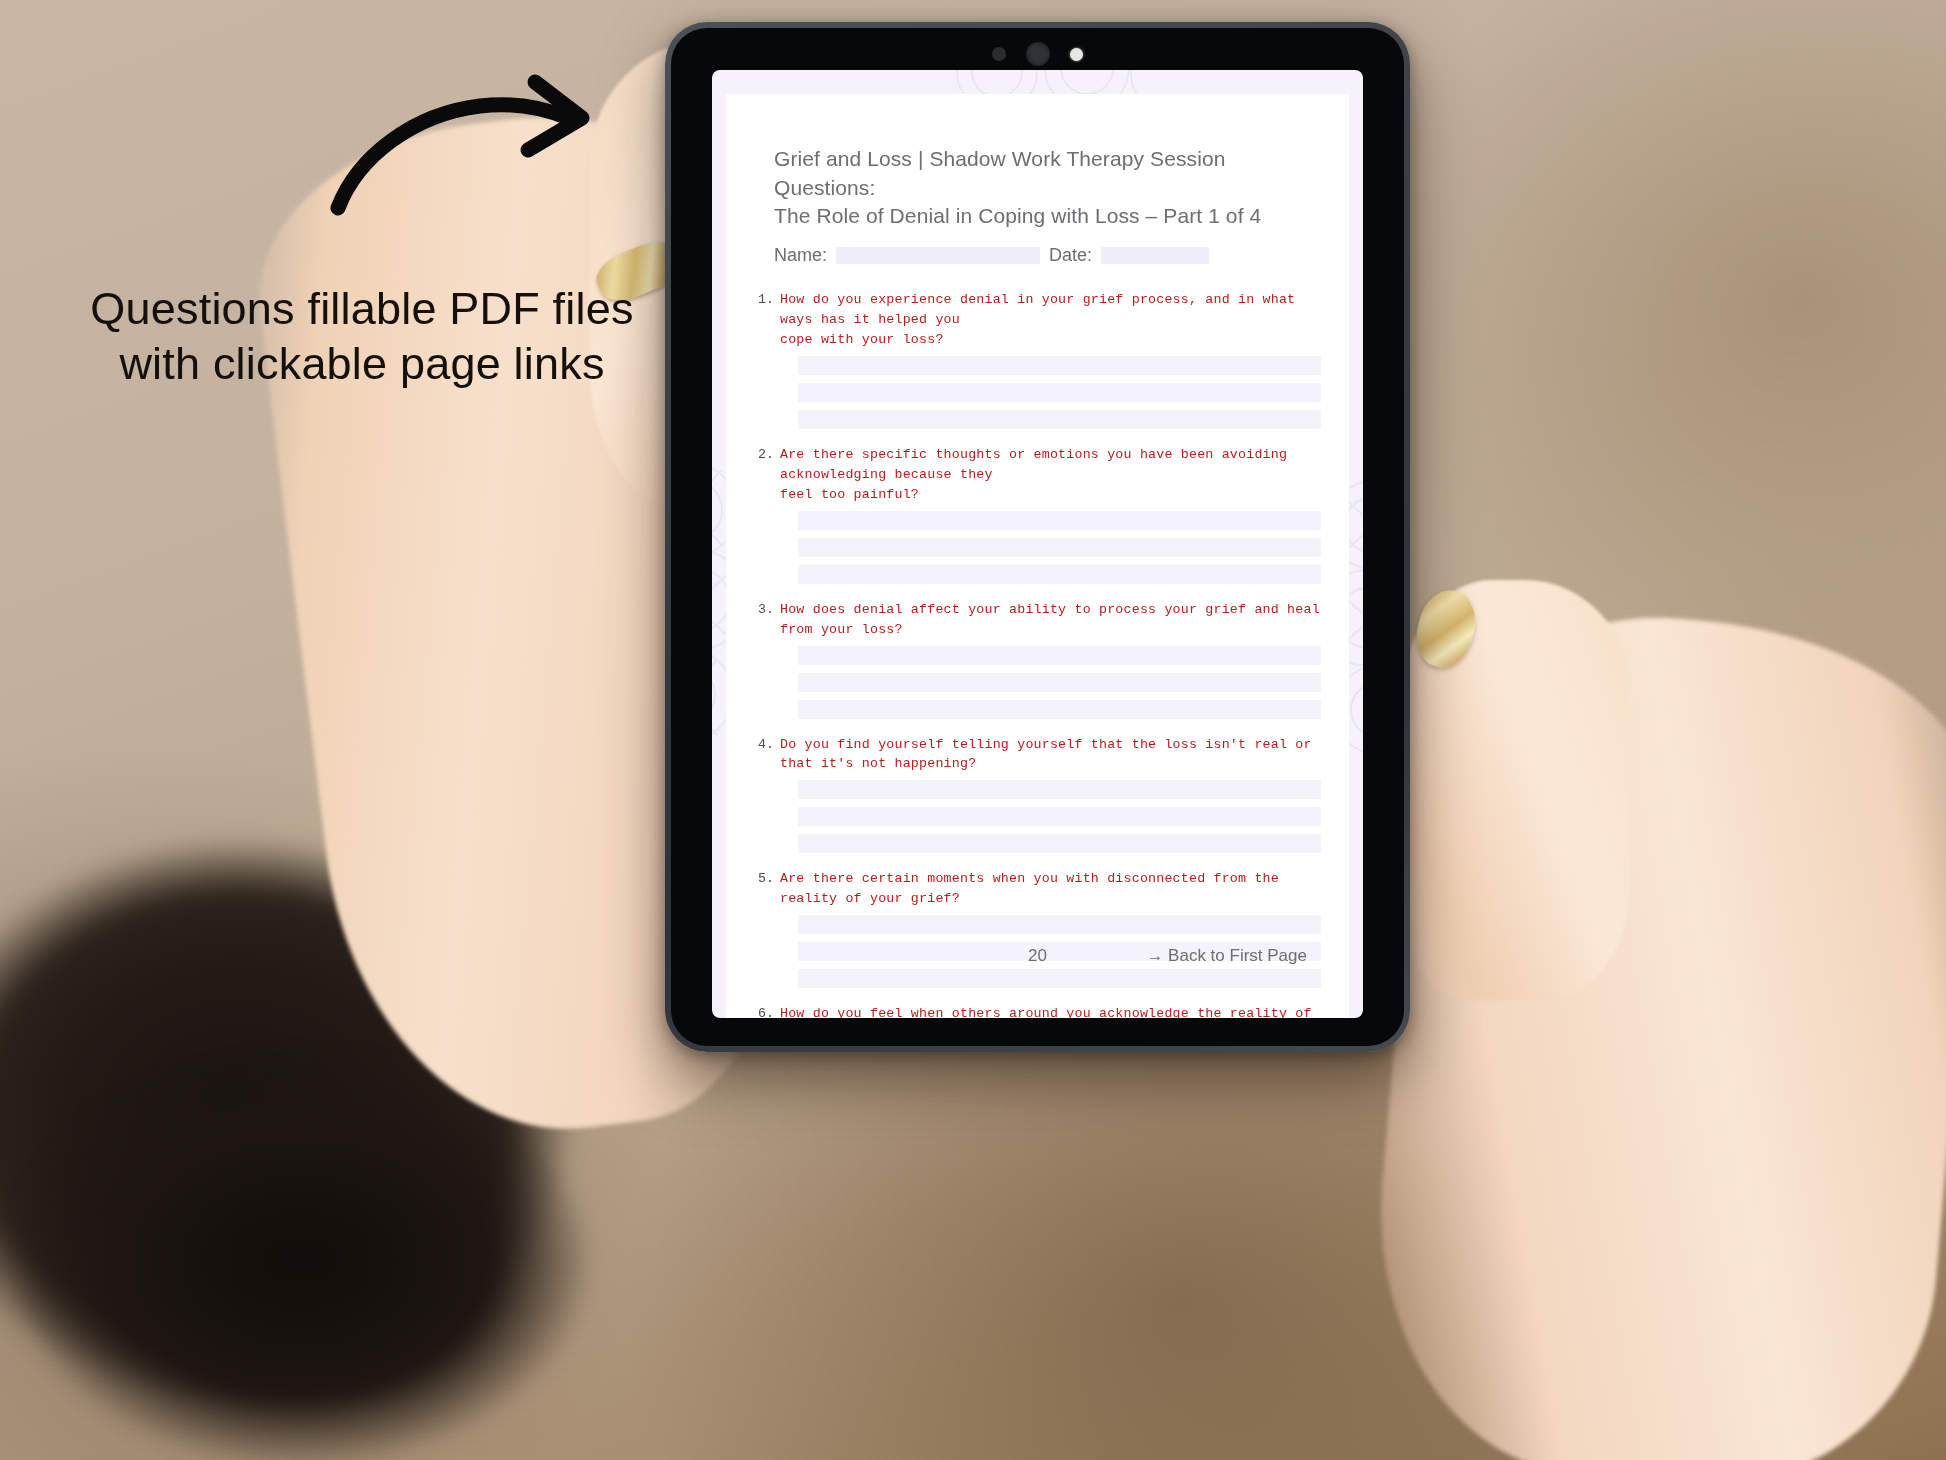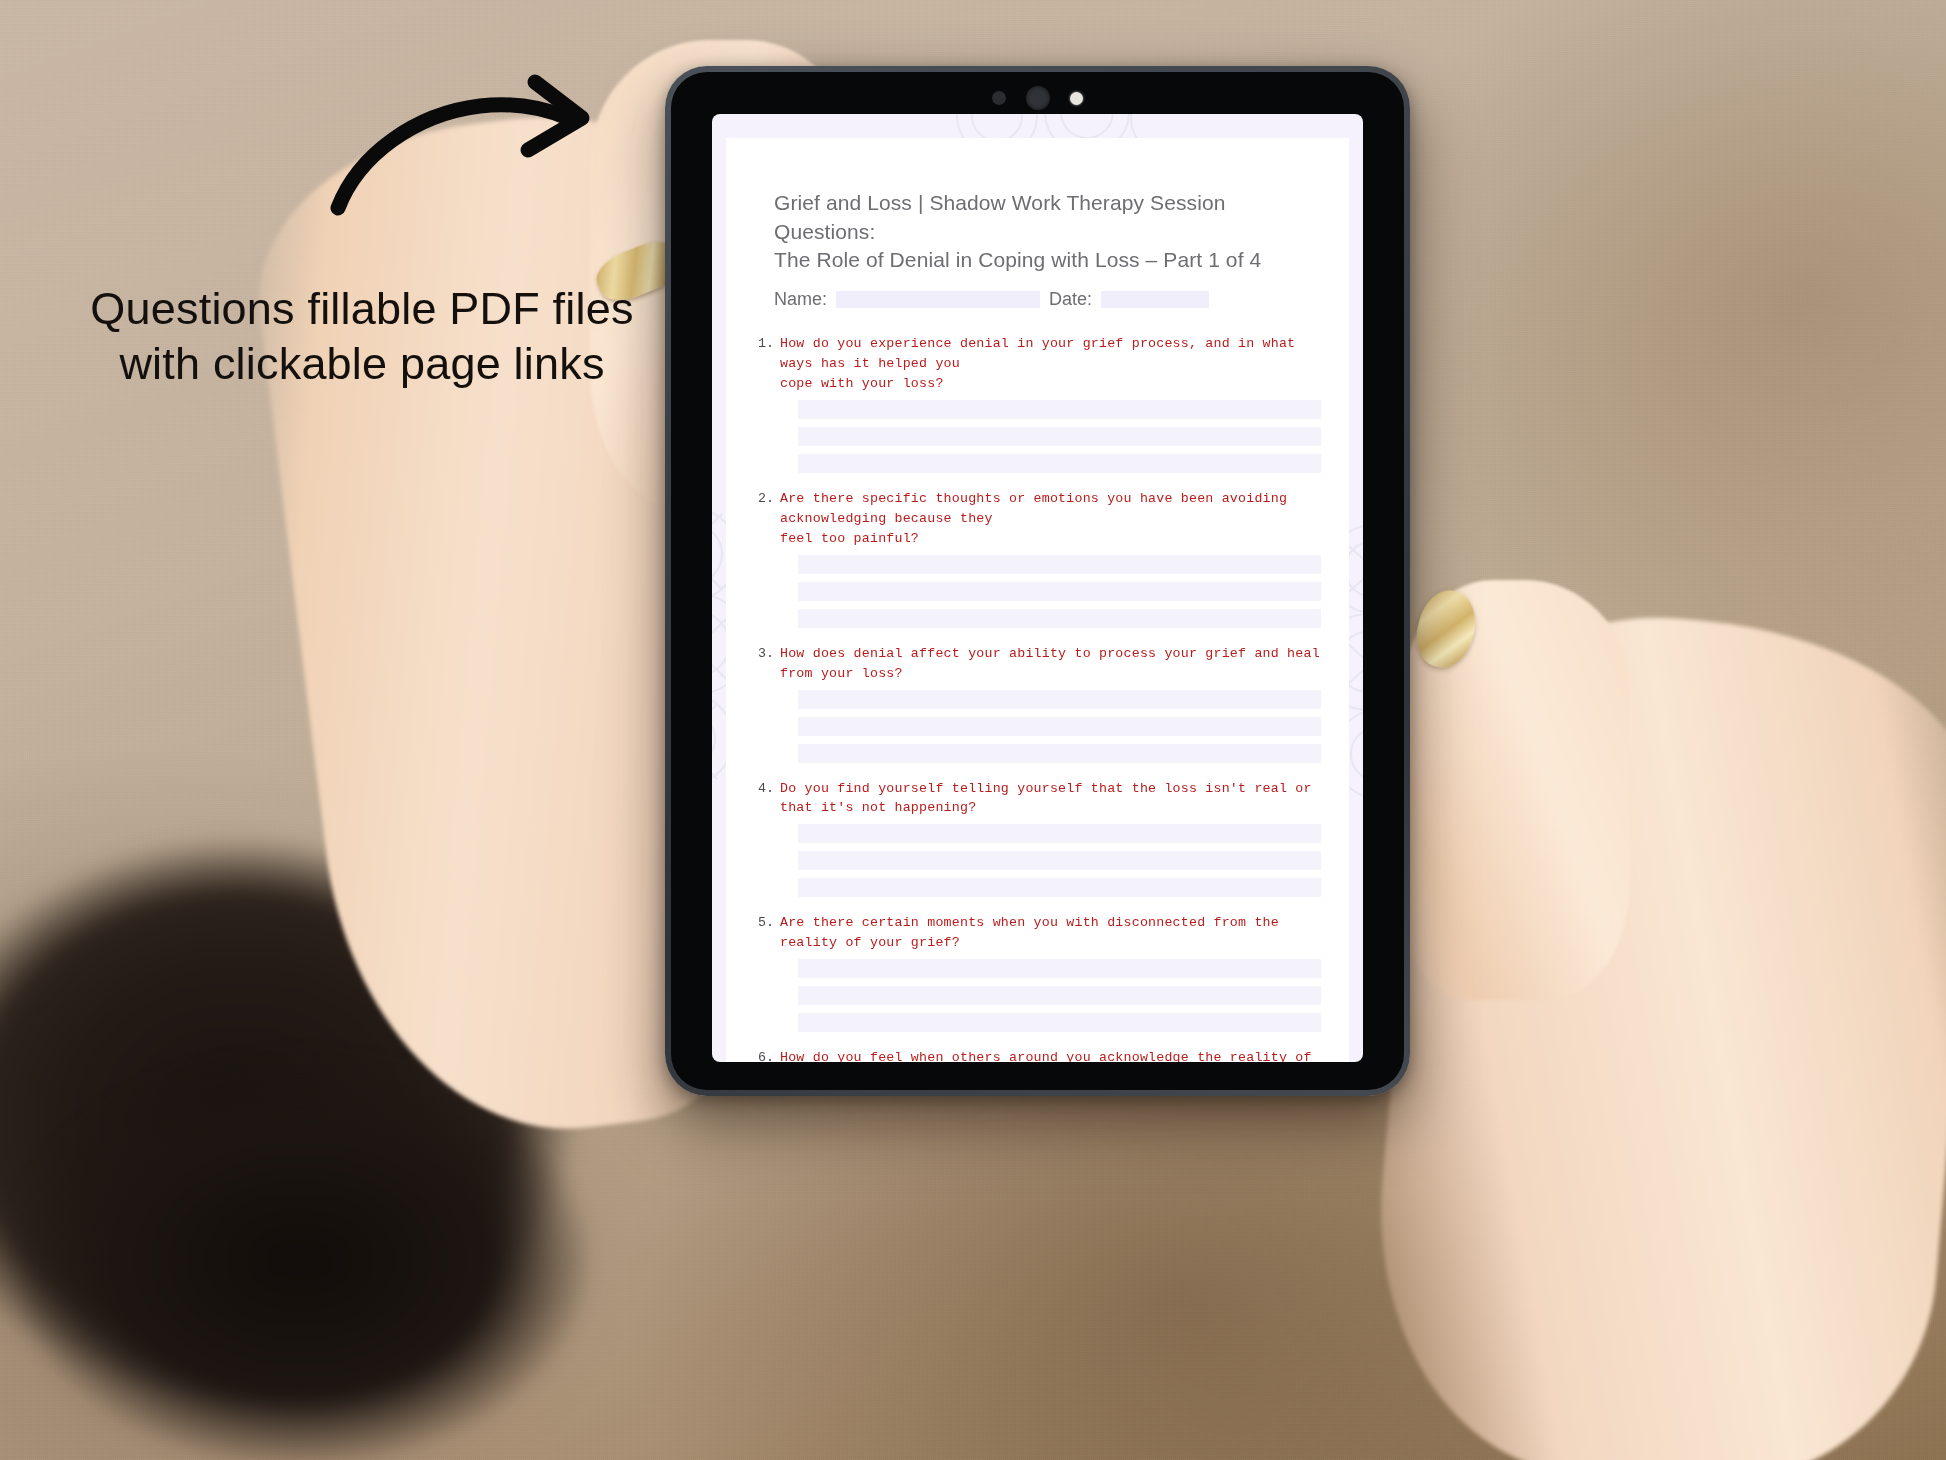--- a/index.html
+++ b/index.html
@@ -96,21 +96,20 @@
   .arrow-wrap { position:absolute; left:330px; top:70px; width:290px; height:150px; }
   .arrow-wrap svg { width:100%; height:100%; display:block; }
 
   
   .tablet {
     position:absolute; left:665px; top:22px; width:745px; height:1030px;
     background:linear-gradient(160deg,#4b5159 0%,#3b4046 30%,#2e3339 70%,#454a51 100%);
     border-radius:42px;
     box-shadow:0 26px 60px rgba(30,18,8,.52), 0 4px 16px rgba(0,0,0,.35);
     padding:6px;
-    margin-top:44px;
   }
   .tablet-inner {
     width:100%; height:100%;
     background:#070809;
     border-radius:36px;
     padding:32px 34px;
     position:relative;
     overflow:hidden;
   }
   .cams { position:absolute; left:0; right:0; top:16px; height:20px; display:flex; justify-content:center; align-items:center; gap:20px; }
@@ -325,17 +324,21 @@
             </div>
             <div class="qitem">
               <div class="qrow">
                 <div class="qnum">6.</div>
                 <div class="qtext">How do you feel when others around you acknowledge the reality of your loss, and do you
 feel a sense of resistance to that?</div>
               </div>
             </div>
           </div>
 
+        <div class="footer">
+          <span class="pagenum">20</span>
+          <span class="backlink">→ Back to First Page</span>
+        </div>
 
       </div>
     </div>
   </div>
 </div>
 
 </body></html>

